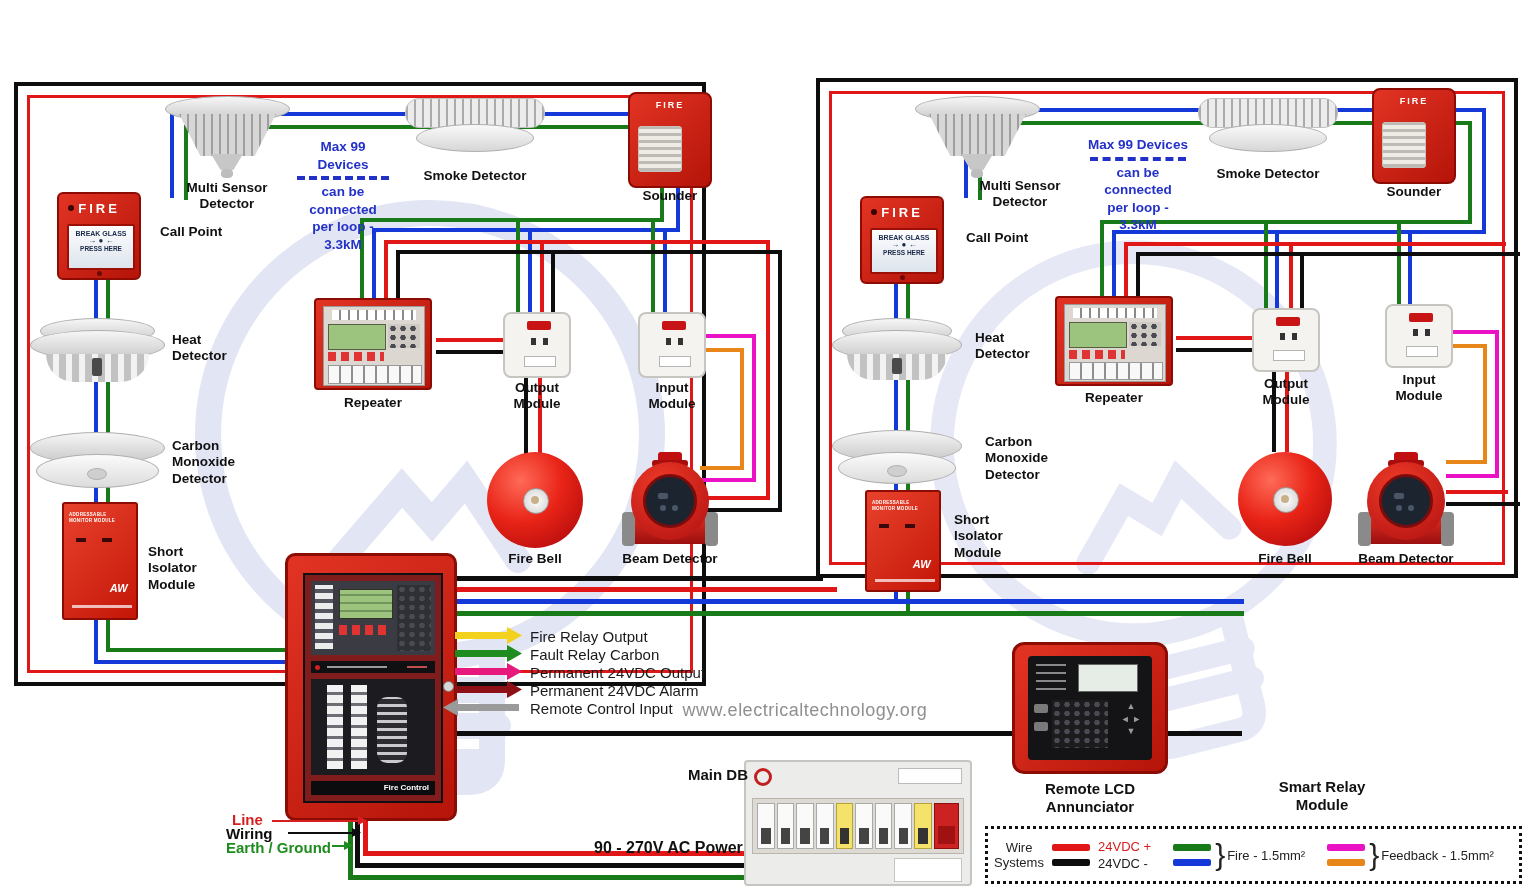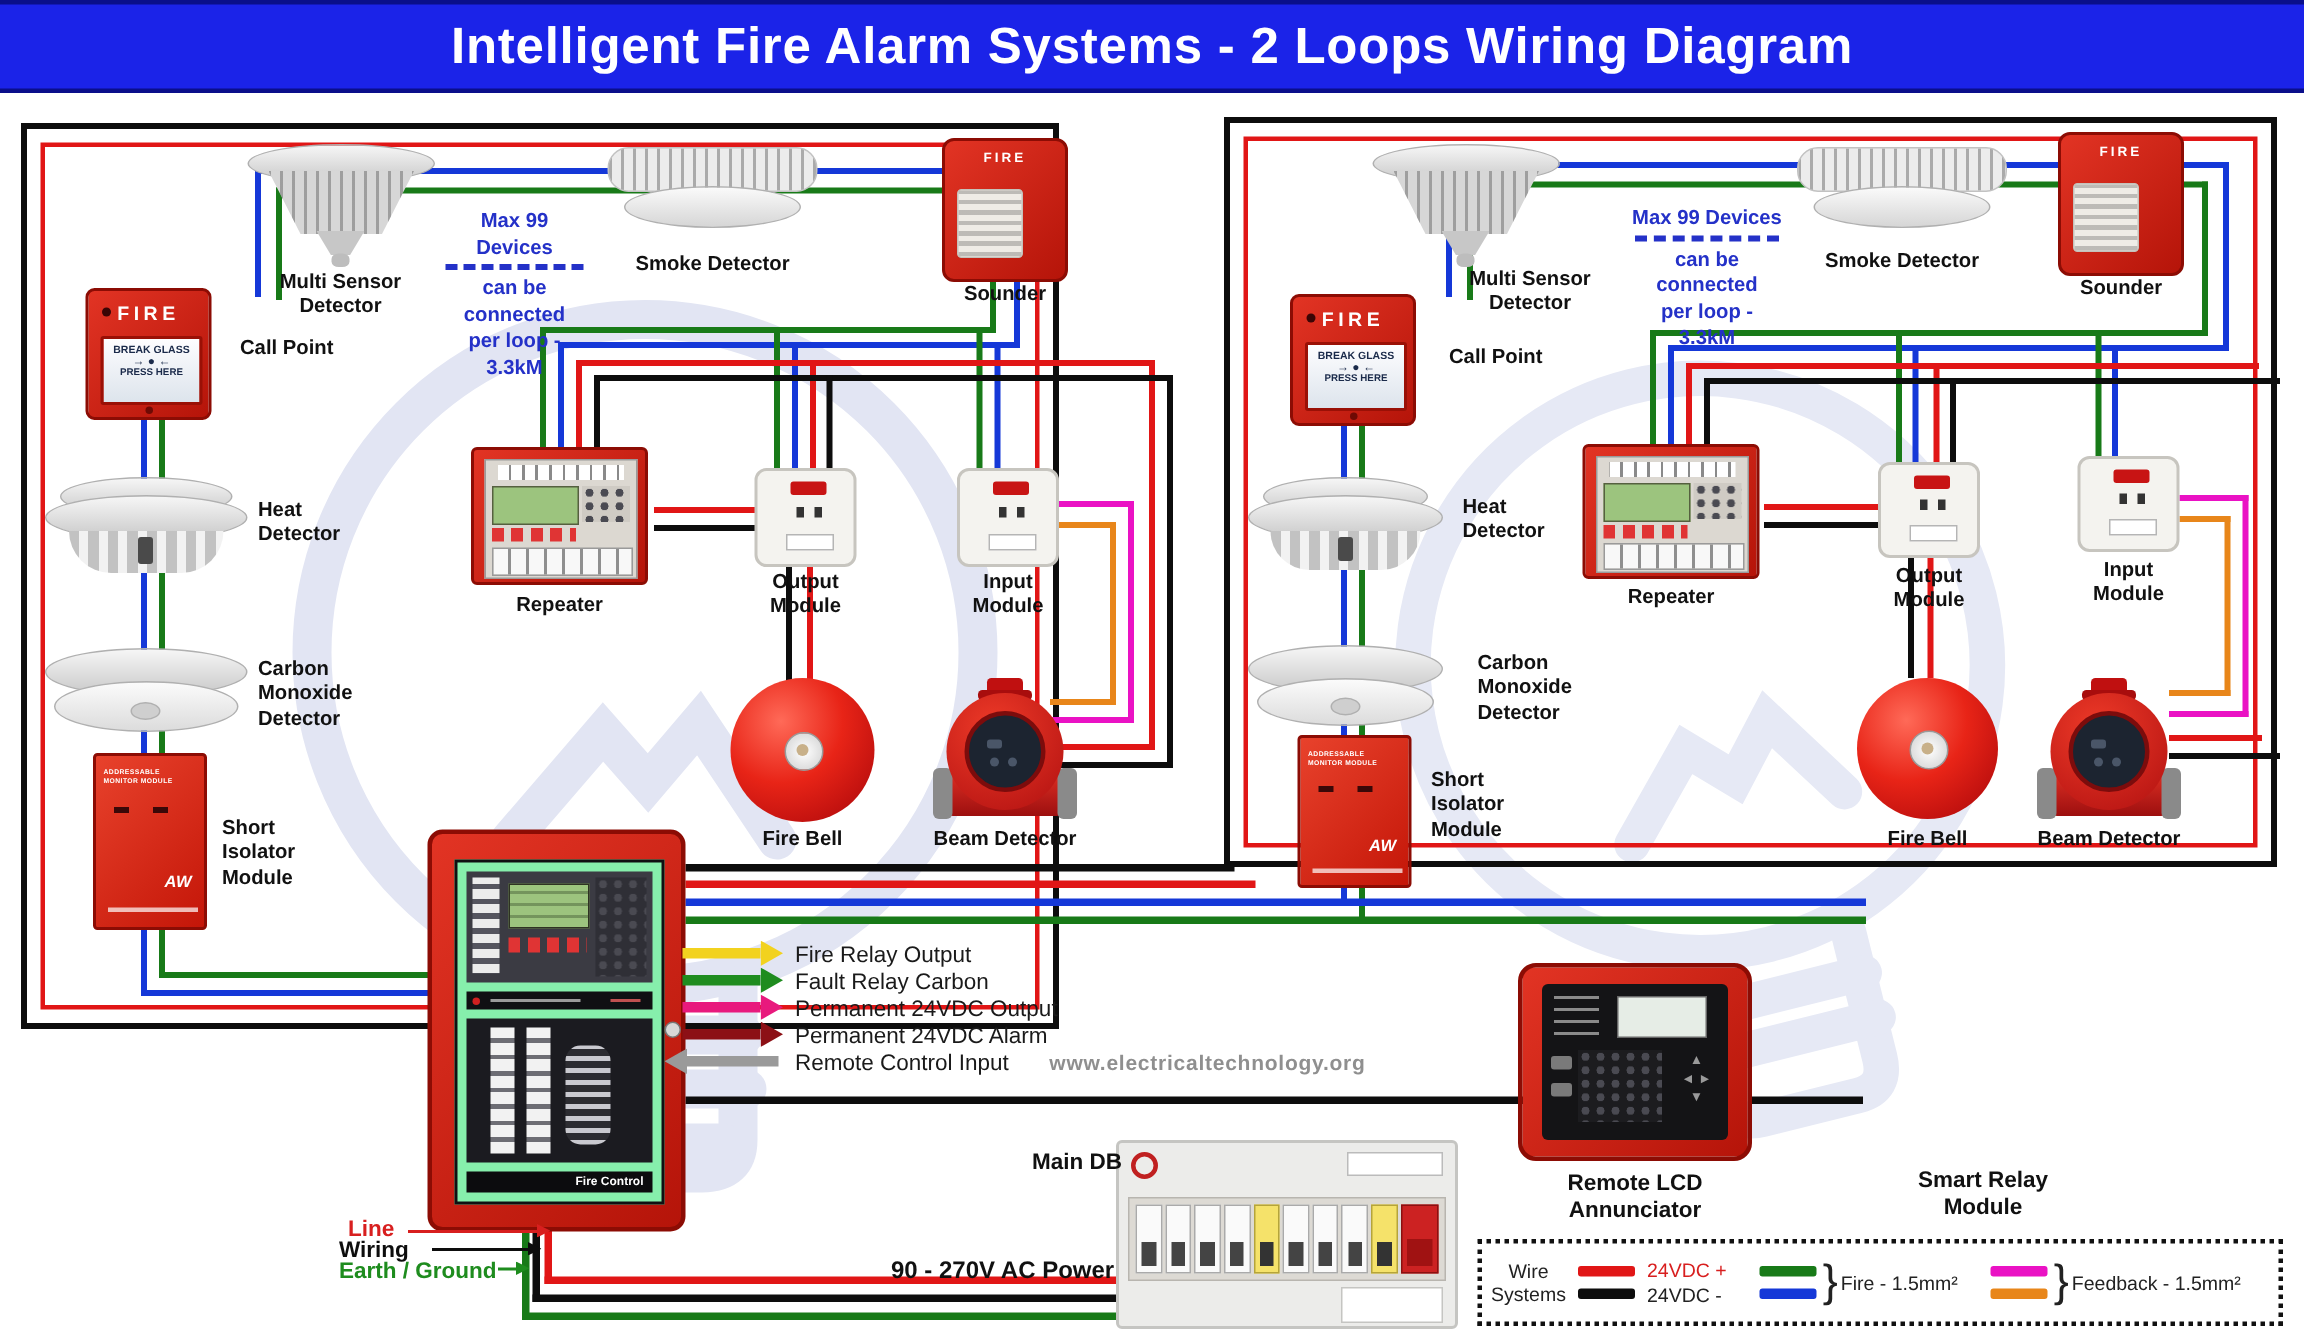--- a/index.html
+++ b/index.html
@@ -45,30 +45,27 @@
   .aheadL{position:absolute;width:15px;height:17px;z-index:4;clip-path:polygon(100% 0,0 50%,100% 100%)}
   .alabel{position:absolute;font-size:15px;font-weight:500;color:#1a1a1a;z-index:5}
   .thinbar{position:absolute;height:2px;z-index:4}
   .thinhead{position:absolute;width:9px;height:9px;clip-path:polygon(0 0,100% 50%,0 100%);z-index:4}
   
   #legendbox{left:985px;top:826px;width:537px;height:58px;border:3px dotted #111;background:#fff;z-index:6;
              display:flex;align-items:center;box-sizing:border-box}
   .sw{width:38px;height:7px;border-radius:2px}
   .brace{font-size:30px;font-weight:400;color:#222;line-height:1}
   .legtxt{font-size:13px;color:#222}
-  #website{position:absolute;color:#8f8f8f;font-weight:bold;font-size:14px;letter-spacing:.5px;z-index:5}
+  #website{position:absolute;color:#8f8f8f;font-weight:normal;font-size:18px;letter-spacing:.5px;z-index:5}
 </style>
 </head>
 <body>
 
 <div id="stage">
 
-  <div id="titlebar" class="abs">
-    <span>Intelligent Fire Alarm Systems - 2 Loops Wiring Diagram</span>
-  </div>
 
   <svg class="wm" style="left:150px;top:170px;width:560px;height:680px" viewBox="0 0 560 680">
     <g fill="none" stroke="#e2e5f3" stroke-width="26" stroke-linecap="round">
       <circle cx="280" cy="265" r="222"></circle>
       <path d="M190 390 L252 318 L282 352 L316 312 L368 390"></path>
       <path d="M218 487 L218 590 Q218 612 242 612 L318 612 Q342 612 342 590 L342 487"></path>
       <line x1="214" y1="520" x2="346" y2="520"></line>
       <line x1="212" y1="556" x2="348" y2="556"></line>
       <line x1="228" y1="592" x2="332" y2="592"></line>
     </g>
@@ -386,21 +383,21 @@
   <div class="w c-blk" style="left:457px;top:576px;width:366px;height:5px"></div>
   <div class="w c-red" style="left:457px;top:587px;width:380px;height:5px"></div>
   <div class="w c-blue" style="left:457px;top:599px;width:787px;height:5px"></div>
   <div class="w c-green" style="left:457px;top:611px;width:787px;height:5px"></div>
 
   <div class="w c-blk" style="left:457px;top:731px;width:560px;height:5px"></div>
   <div class="w c-blk" style="left:1168px;top:731px;width:74px;height:5px"></div>
 
   <div class="dev" style="left:285px;top:553px;width:172px;height:268px;z-index:4">
     <div class="abs redbody" style="left:0;top:0;width:172px;height:268px;border-radius:10px;border:3px solid #8c0c04"></div>
-    <div class="abs" style="left:18px;top:20px;width:136px;height:226px;background:#86efac;border:2px solid #101012">
+    <div class="abs" style="left:18px;top:20px;width:136px;height:226px;background:#7f1d1d;border:2px solid #101012">
       <div class="abs" style="left:6px;top:6px;width:124px;height:74px;background:#3b3b43">
         <div class="abs ledcol" style="left:4px;top:4px;width:18px;height:64px"></div>
         <div class="abs" style="left:28px;top:8px;width:52px;height:28px;background:#9cc47e;border:1px solid #2e3322;background-image:repeating-linear-gradient(0deg,transparent 0 6px,rgba(40,60,30,.35) 6px 8px)"></div>
         <div class="abs btnrow" style="left:28px;top:44px;width:52px;height:10px"></div>
         <div class="abs keypad" style="left:86px;top:4px;width:34px;height:66px;background-color:#2f2f36"></div>
       </div>
       <div class="abs" style="left:6px;top:86px;width:124px;height:12px;background:#101013">
         <div class="abs" style="left:4px;top:4px;width:5px;height:5px;background:#d02020;border-radius:50%"></div>
         <div class="abs" style="left:16px;top:5px;width:60px;height:2px;background:#9a9a9a"></div>
         <div class="abs" style="left:96px;top:5px;width:20px;height:2px;background:#c05050"></div>

